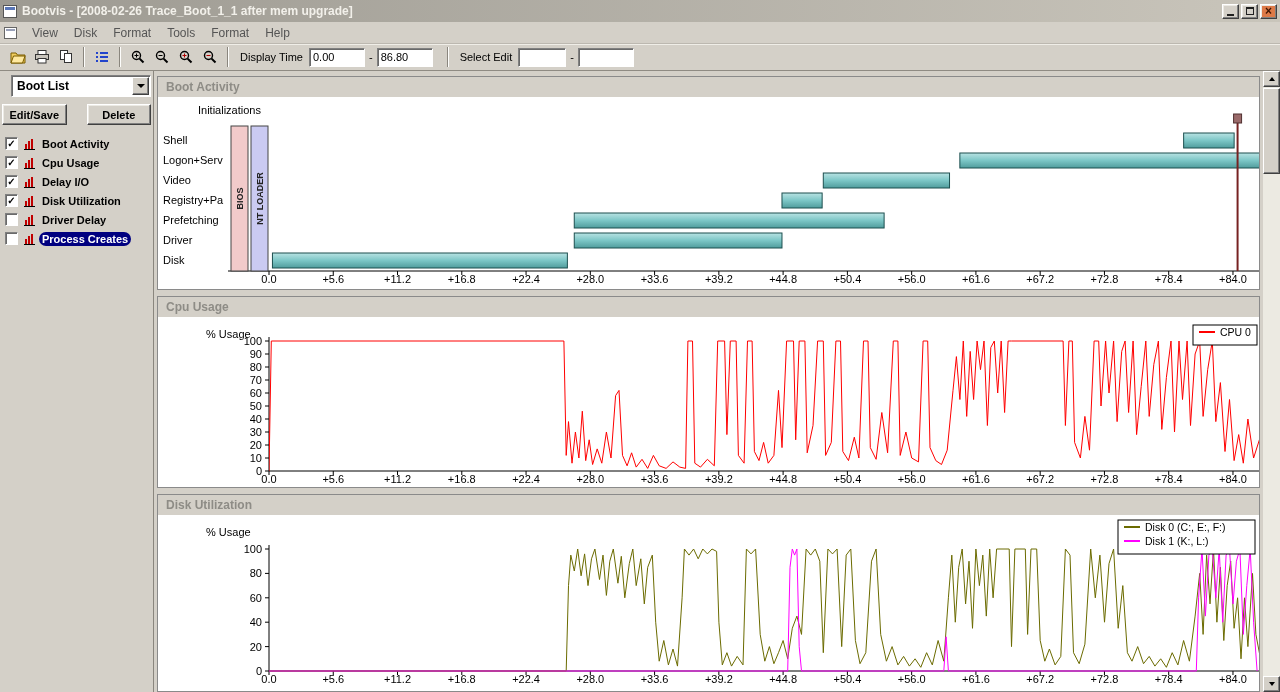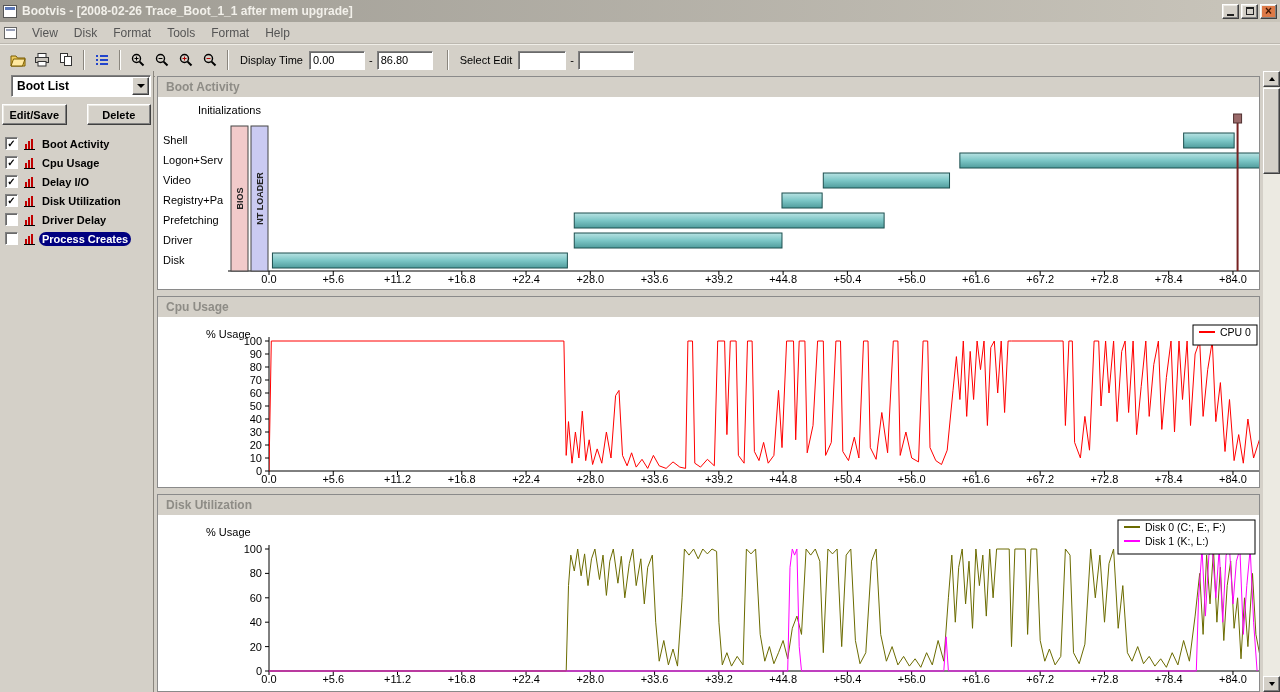--- a/index.html
+++ b/index.html
@@ -20,21 +20,21 @@
 .g-x{font:bold 12px "Liberation Sans",sans-serif;color:#3c1400;line-height:12px;}
 
 
 .menubar{position:absolute;top:22px;left:0;width:1280px;height:22px;background:#d4d0c8;display:flex;align-items:center;padding-left:4px;border-bottom:1px solid #bcb8b0;}
 .mdi-icon{width:13px;height:12px;background:#fff;border:1px solid #666;margin-right:7px;position:relative;flex:none;}
 .mdi-icon::before{content:"";position:absolute;top:1px;left:1px;right:1px;height:2px;background:#98a0b8;}
 .menu-items{display:flex;}
 .menu-item{padding:2px 8px;font-size:12px;color:#555;}
 
 
-.toolbar{position:absolute;top:44px;left:0;width:1280px;height:33px;background:#d4d0c8;display:flex;align-items:center;padding-left:6px;border-bottom:1px solid #8f8b83;box-shadow:inset 0 1px 0 #f0eee8;}
+.toolbar{position:absolute;top:44px;left:0;width:1280px;height:27px;background:#d4d0c8;display:flex;align-items:center;padding-left:6px;border-bottom:1px solid #8f8b83;box-shadow:inset 0 1px 0 #f0eee8;}
 .tb-btn{width:24px;height:22px;display:flex;align-items:center;justify-content:center;flex:none;}
 .tb-sep{width:2px;height:20px;border-left:1px solid #8a867e;border-right:1px solid #fdfdfb;margin:0 5px;flex:none;}
 .tb-label{font-size:11px;color:#000;margin:0 6px;flex:none;}
 .tb-dash{font-size:11px;color:#000;margin:0 4px;flex:none;}
 .tb-input{width:56px;height:19px;background:#fff;border:1px solid;border-color:#808080 #fff #fff #808080;box-shadow:inset 1px 1px 0 #6a6a6a;font:11px "Liberation Sans",sans-serif;padding:0 3px;color:#000;flex:none;}
 .tb-input.narrow{width:48px;}
 
 
 .sidebar{position:absolute;top:71px;left:0;width:154px;height:621px;background:#d4d0c8;border-right:1px solid #8a867e;padding:4px 2px 0 2px;}
 .combo{position:relative;height:22px;background:#fff;border:1px solid;border-color:#808080 #fff #fff #808080;box-shadow:inset 1px 1px 0 #6a6a6a;display:flex;align-items:center;margin-left:9px;}

